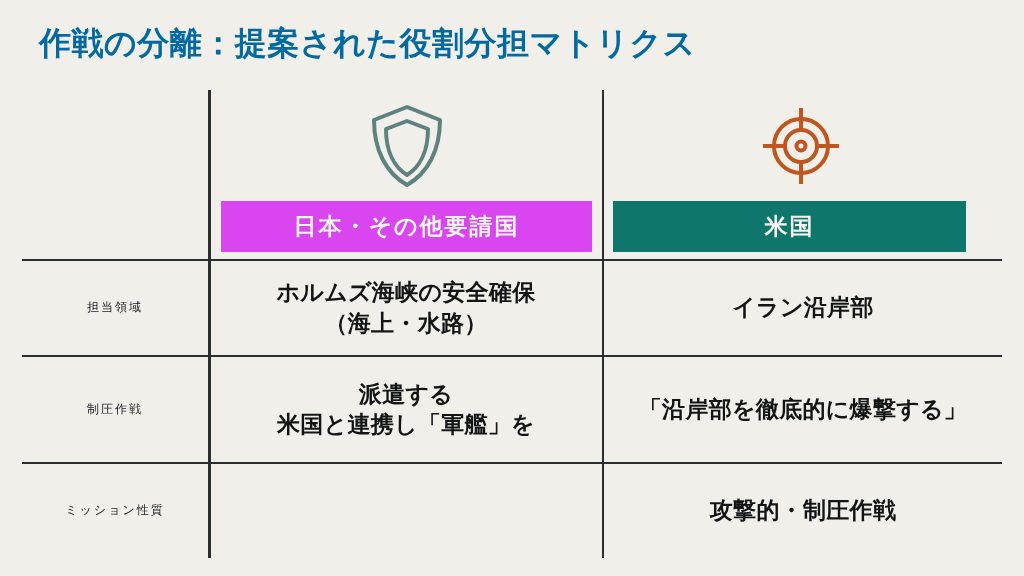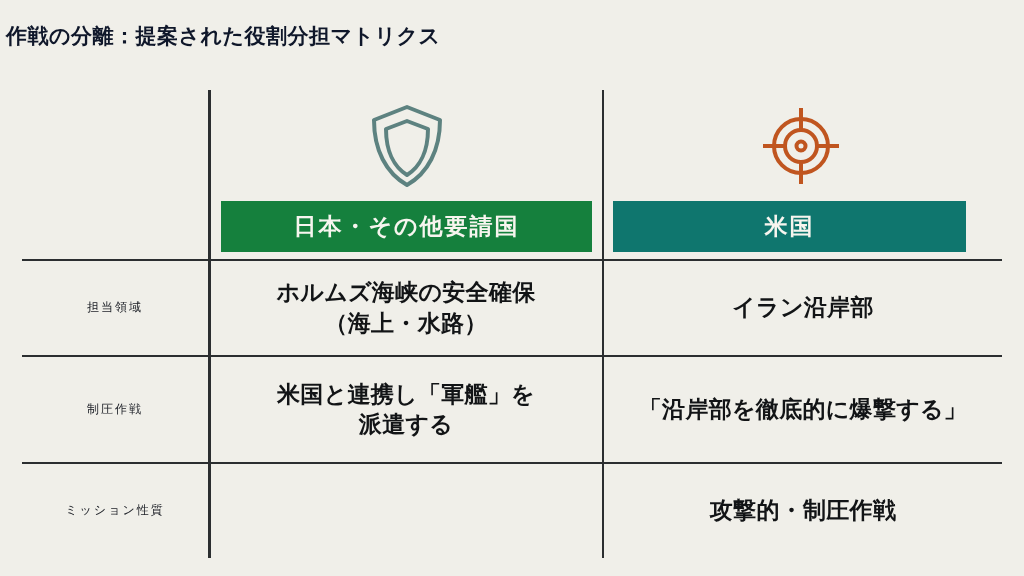--- a/index.html
+++ b/index.html
@@ -21,26 +21,26 @@
   #infographic {
     position: relative;
     width: 1024px;
     height: 576px;
     background: #f0efe9;
   }
 
   
   .title {
     position: absolute;
-    left: 6px;
+    left: 39px;
     top: 22px;
-    font-size: 21px;
+    font-size: 32px;
     font-weight: bold;
     letter-spacing: 0.5px;
-    color: #0f172a;
+    color: #0369a1;
     white-space: nowrap;
   }
 
   
   .vrule {
     position: absolute;
     top: 90px;
     height: 468px;
     background: #2b2e30;
   }
@@ -78,21 +78,21 @@
     top: 201px;
     height: 51px;
     display: flex;
     align-items: center;
     justify-content: center;
     color: #f7f5ef;
     font-size: 23px;
     font-weight: bold;
     letter-spacing: 2px;
   }
-  .colhead.left  { left: 221px; width: 371px; background: #15803d; }
+  .colhead.left  { left: 221px; width: 371px; background: #d946ef; }
   .colhead.right { left: 613px; width: 353px; background: #0f766e; }
 
   
   .rowlabel {
     position: absolute;
     left: 22px;
     width: 186px;
     display: flex;
     align-items: center;
     justify-content: center;
@@ -171,22 +171,22 @@
   <div class="cell left r1">
     <div>
       <span class="line">ホルムズ海峡の安全確保</span>
       <span class="line">（海上・水路）</span>
     </div>
   </div>
 
   <div class="rowlabel r2">制圧作戦</div>
   <div class="cell left r2">
     <div>
+      <span class="line">派遣する</span>
       <span class="line">米国と連携し「軍艦」を</span>
-      <span class="line">派遣する</span>
     </div>
   </div>
   <div class="cell right r2">
     <div>
       <span class="line">「沿岸部を徹底的に爆撃する」</span>
     </div>
   </div>
 
   <div class="rowlabel r3">ミッション性質</div>
   <div class="cell right r3">

